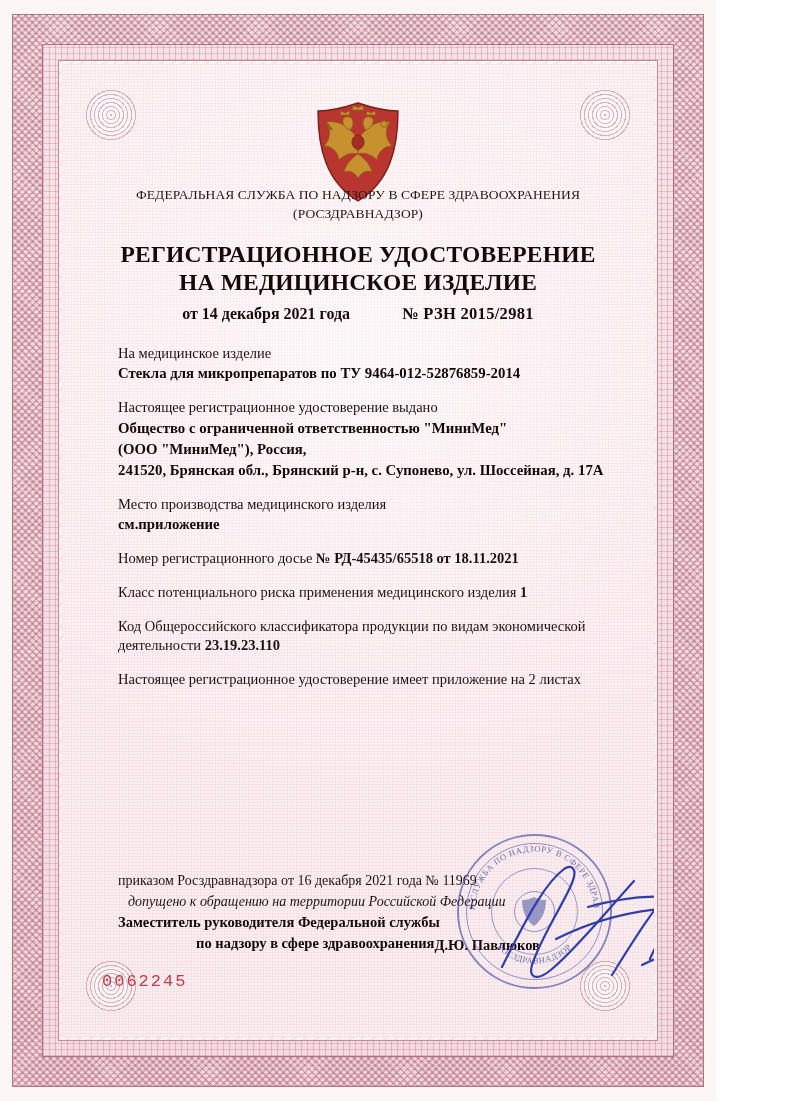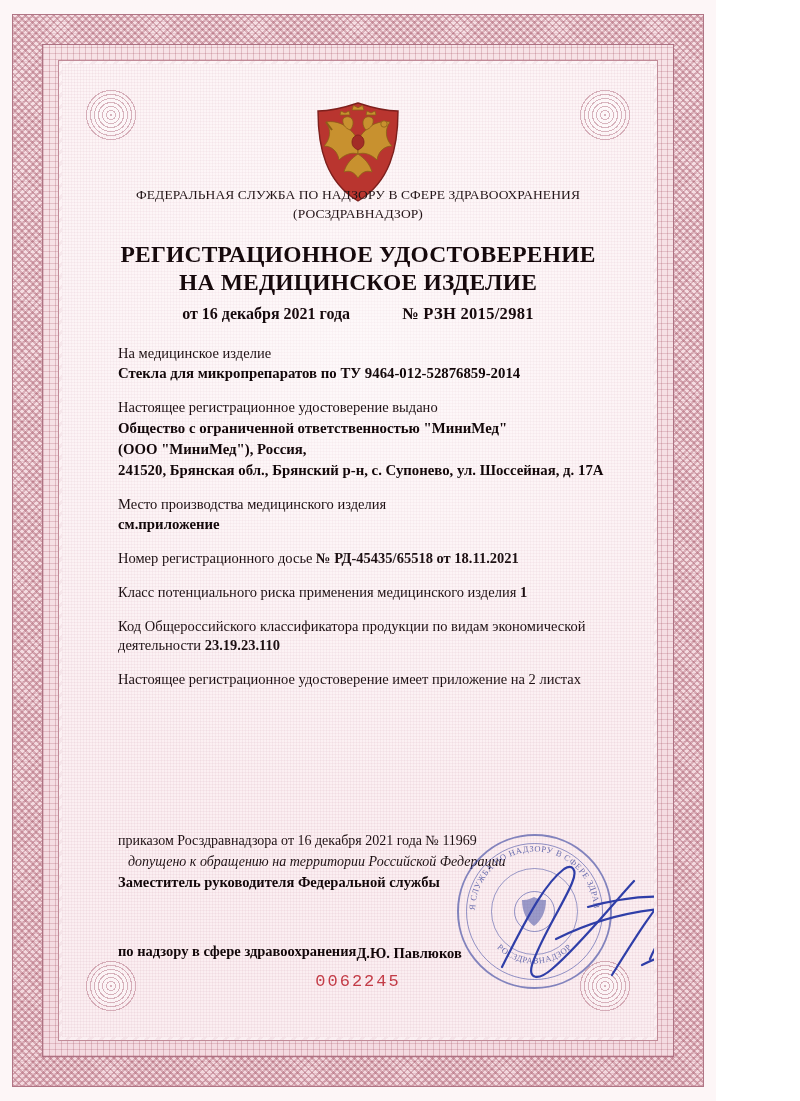--- a/index.html
+++ b/index.html
@@ -190,35 +190,34 @@
   .footer-line.indent { padding-left: 26px; font-style: italic; }
   .footer-strong {
     font-size: 14.5px;
     font-weight: bold;
     padding-left: 16px;
     line-height: 1.45;
     color: #120709;
   }
   .sig-row {
     display: flex;
-    justify-content: flex-start;
+    justify-content: center;
     align-items: flex-end;
     padding-left: 16px;
-    margin-top: 48px;
   }
   .sig-name {
     font-size: 14.5px;
     font-weight: bold;
     color: #120709;
     padding-right: 4px;
   }
 
   .serial {
-    text-align: center;
-    margin-top: 10px;
+    text-align: left;
+    margin-top: 18px;
     padding-right: 8px;
     font-family: "Liberation Mono", monospace;
     font-size: 17px;
     letter-spacing: 2px;
     color: #c33b46;
   }
 
   
   .stamp {
     position: absolute;
@@ -313,21 +312,21 @@
         <div>ФЕДЕРАЛЬНАЯ СЛУЖБА ПО НАДЗОРУ В СФЕРЕ ЗДРАВООХРАНЕНИЯ</div>
         <div>(РОСЗДРАВНАДЗОР)</div>
       </div>
 
       <div class="title">
         <div>РЕГИСТРАЦИОННОЕ УДОСТОВЕРЕНИЕ</div>
         <div>НА МЕДИЦИНСКОЕ ИЗДЕЛИЕ</div>
       </div>
 
       <div class="title-row">
-        <div class="date-line">от 16 декабря 2021 года</div>
+        <div class="date-line">от 14 декабря 2021 года</div>
         <div class="number-line">№  РЗН 2015/2981</div>
       </div>
 
       <div class="body">
 
         <div class="blk">
           <div class="lbl">На медицинское изделие</div>
           <div class="val">Стекла для микропрепаратов по ТУ 9464-012-52876859-2014</div>
         </div>
 

